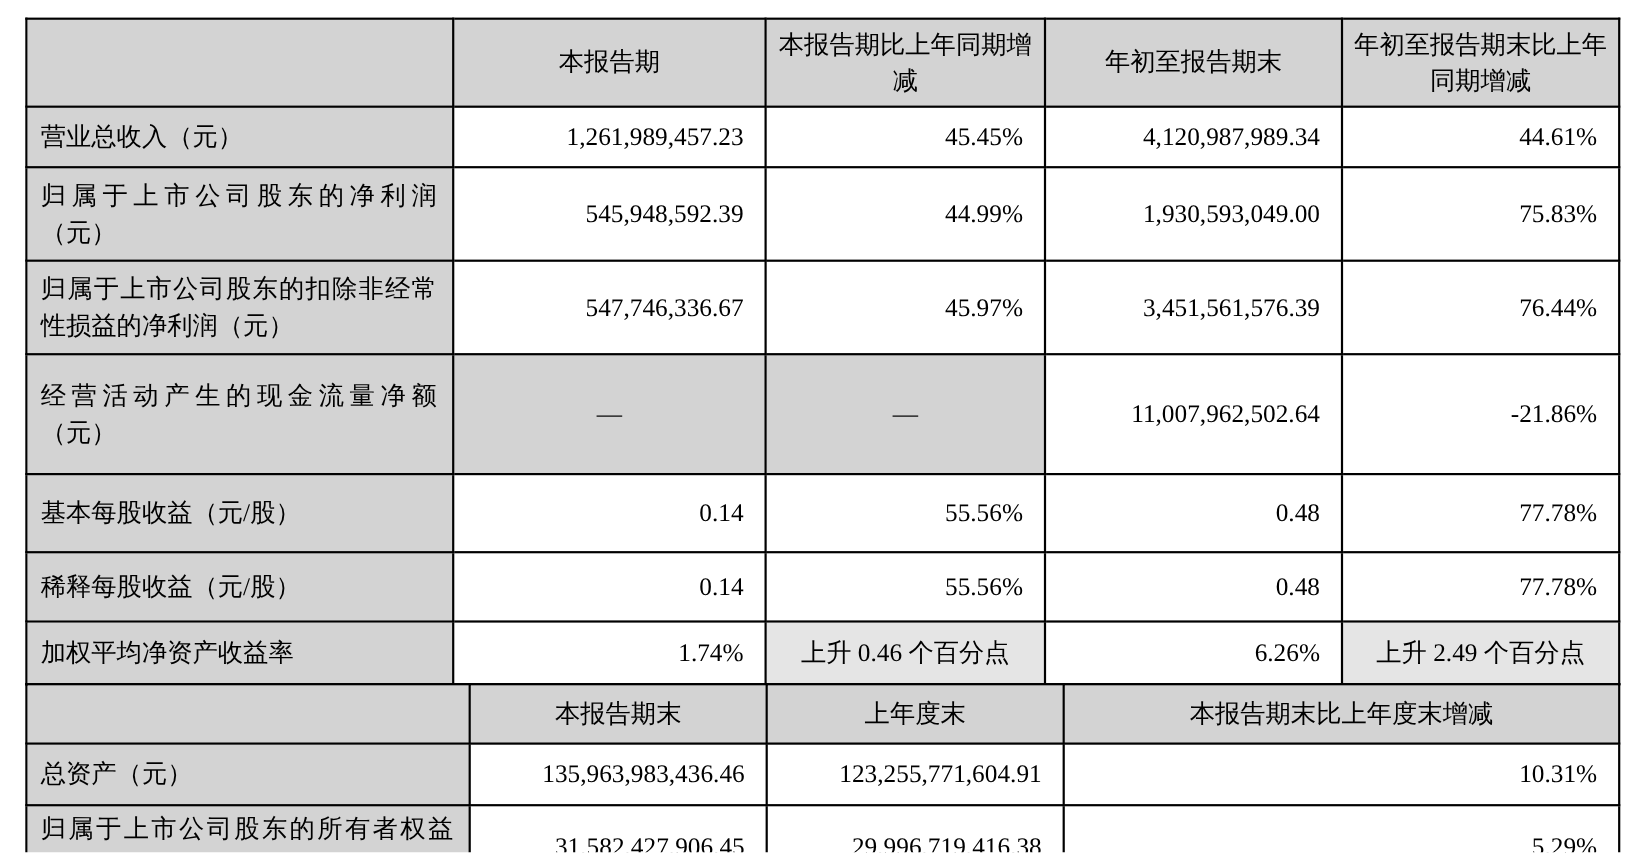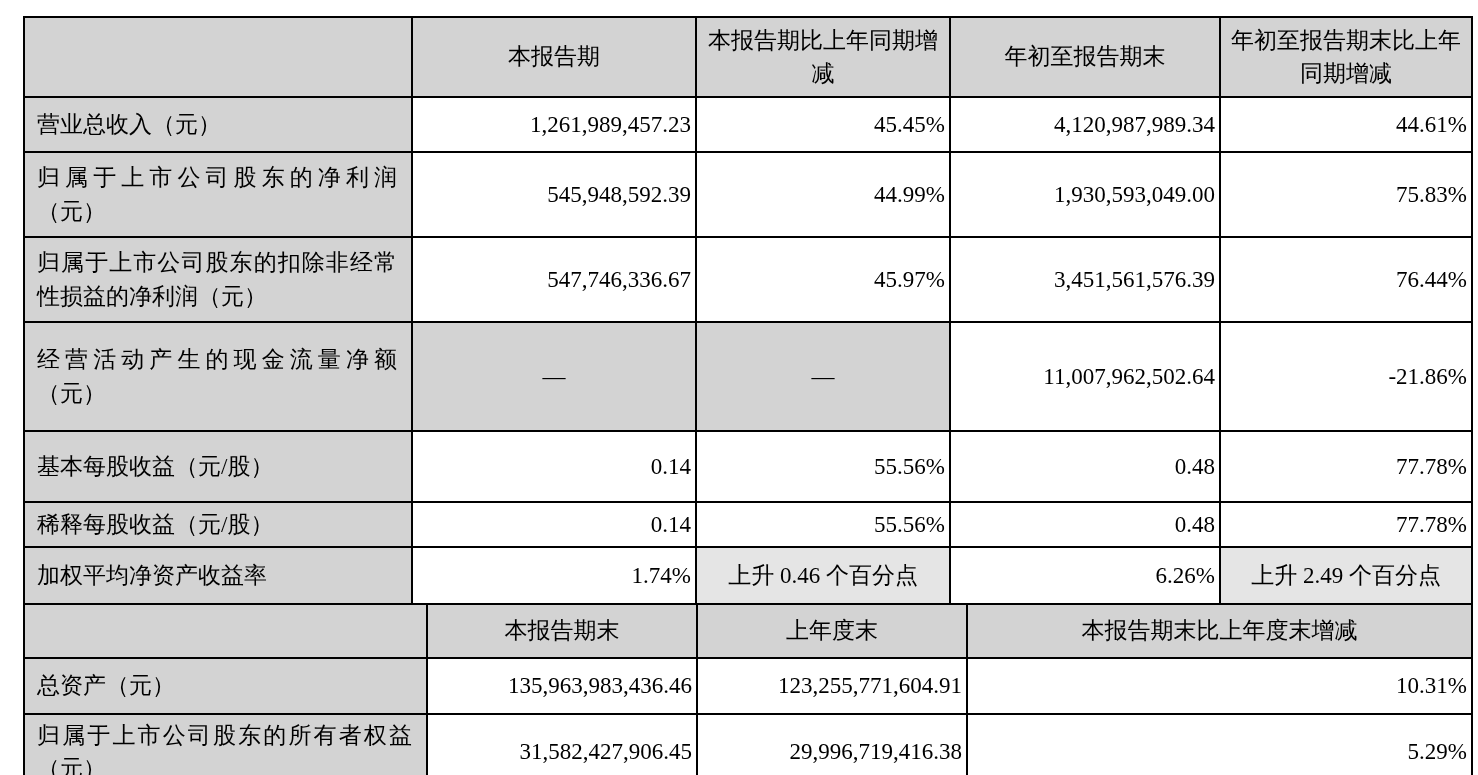--- a/index.html
+++ b/index.html
@@ -46,21 +46,21 @@
   .lbl {
     background: #d3d3d3;
     text-align: justify;
     padding-left: 12px;
     padding-right: 14px;
     margin-left: 44px;
   }
   .num {
     background: #ffffff;
     text-align: right;
-    padding-right: 4px;
+    padding-right: 19px;
   }
   .ctr {
     background: #e5e5e5;
     text-align: center;
   }
   .shaded {
     background: #d3d3d3;
   }
 </style>
 </head>
@@ -113,21 +113,21 @@
         <td class="num">11,007,962,502.64</td>
         <td class="num">-21.86%</td>
       </tr>
       <tr style="height:71px">
         <td class="lbl">基本每股收益（元/股）</td>
         <td class="num">0.14</td>
         <td class="num">55.56%</td>
         <td class="num">0.48</td>
         <td class="num">77.78%</td>
       </tr>
-      <tr style="height:45px">
+      <tr style="height:63px">
         <td class="lbl">稀释每股收益（元/股）</td>
         <td class="num">0.14</td>
         <td class="num">55.56%</td>
         <td class="num">0.48</td>
         <td class="num">77.78%</td>
       </tr>
       <tr style="height:57px">
         <td class="lbl">加权平均净资产收益率</td>
         <td class="num">1.74%</td>
         <td class="ctr">上升 0.46 个百分点</td>

